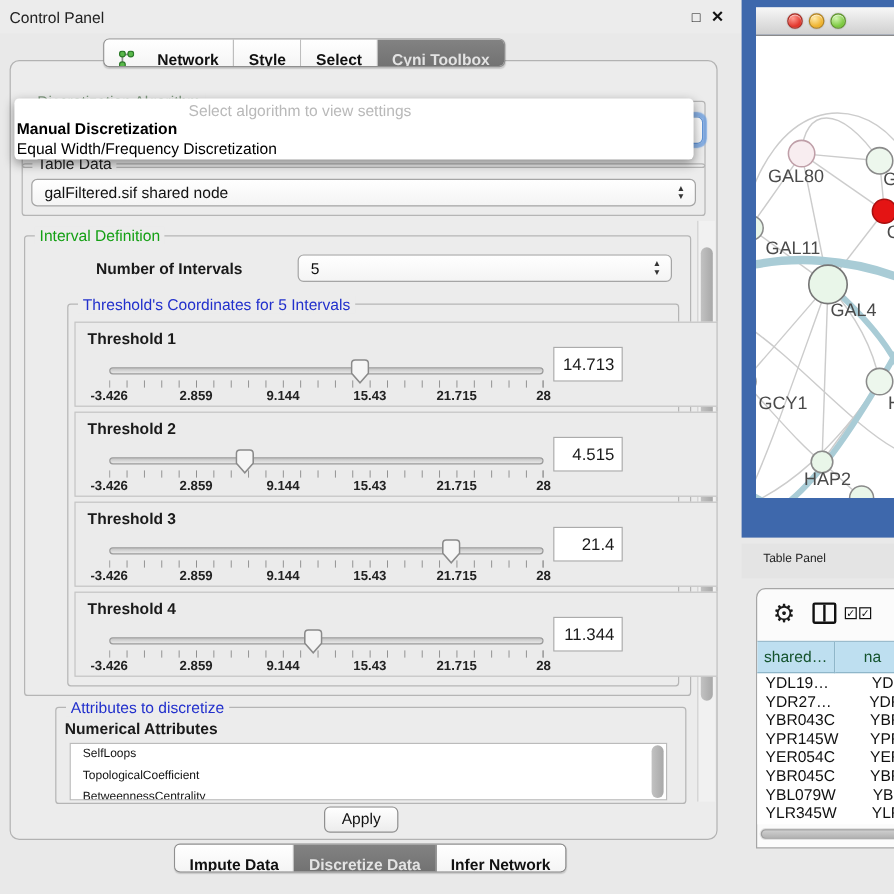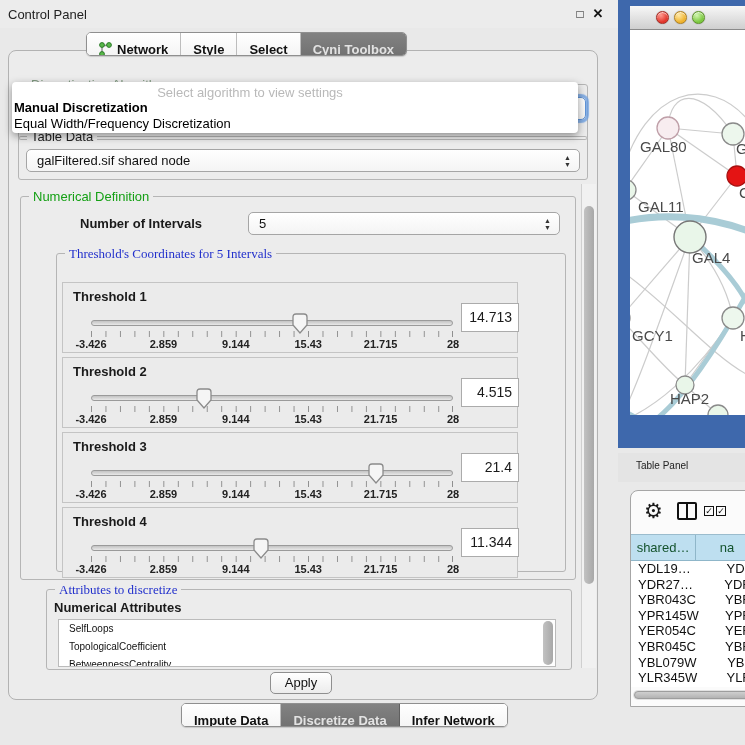--- a/index.html
+++ b/index.html
@@ -9,45 +9,45 @@
   
   .cp-titlebar { position:absolute; left:0; top:0; width:618px; height:28px; background:#ececec; }
   .cp-title { position:absolute; left:8px; top:7px; font-size:13px; color:#222; }
   .win-btn { position:absolute; top:6px; width:16px; height:16px; text-align:center; line-height:16px; font-size:12px; color:#111; cursor:default; }
   .float-btn { left:572px; }
   .close-btn { left:590px; font-weight:bold; font-size:13px; }
 
   .outer-panel { position:absolute; left:8px; top:50px; width:590px; height:650px; background:#ececec; border:1px solid #b2b2b2; border-radius:8px; }
 
   .seg-bar { position:absolute; display:flex; border:1px solid #8f8f8f; border-radius:5px; background:#fdfdfd; overflow:hidden; height:24px; box-shadow:0 1px 1px rgba(0,0,0,.15); z-index:30; }
-  .seg { display:flex; align-items:center; gap:5px; padding:16px 12px; font-size:13px; font-weight:600; color:#111; background:linear-gradient(#ffffff,#f0f0f0); border-right:1px solid #bdbdbd; white-space:nowrap; }
+  .seg { display:flex; align-items:center; gap:19px; padding:16px 12px; font-size:13px; font-weight:600; color:#111; background:linear-gradient(#ffffff,#f0f0f0); border-right:1px solid #bdbdbd; white-space:nowrap; }
   .seg:last-child { border-right:none; }
   .seg.selected { background:linear-gradient(#828282,#6b6b6b); color:#e3e3e3; border-right-color:#5f5f5f; }
   .top-tabs { left:86px; top:32px; }
-  .bottom-tabs { left:145px; top:703px;margin-left:36px; }
+  .bottom-tabs { left:145px; top:703px; }
 
   .group { position:absolute; border:1px solid #b5b5b5; border-radius:3px; }
   .group-legend { position:absolute; top:-8px; left:8px; background:#ececec; padding:0 4px; font-size:13px; white-space:nowrap; }
   .legend-green { color:#14a014; }
-  .legend-blue { color:#2230cc;font-family:Liberation Serif, serif; }
+  .legend-blue { color:#2230cc; }
   .legend-gray-green { color:#7f997f; }
   .legend-dark { color:#222; }
 
   .combo { position:absolute; background:linear-gradient(#ffffff,#f4f4f4); border:1px solid #a5a5a5; border-radius:5px; height:23px; line-height:21px; padding-left:10px; font-size:13px; color:#111; }
   .stepper { position:absolute; right:7px; top:4px; width:9px; display:flex; flex-direction:column; align-items:center; line-height:7px; font-size:7px; color:#333; }
   .focus-ring { box-shadow:0 0 1px 3px rgba(100,155,225,.75); border-color:#5f93d6; }
 
   
   .algo-popup { position:absolute; left:12px; top:82px; width:566px; height:51px; background:#ffffff; border-radius:4px; box-shadow:0 3px 9px rgba(0,0,0,.4); z-index:40; }
   .algo-hint { position:absolute; top:3px; left:0; right:90px; text-align:center; color:#b9b9b9; font-size:13px; }
   .algo-opt1 { position:absolute; top:18px; left:2px; font-weight:bold; font-size:13px; color:#000; }
   .algo-opt2 { position:absolute; top:34px; left:2px; font-size:13px; color:#000; }
 
   
-  .th-box { position:absolute; left:62px; width:456px; height:71px; background:#ebebeb; border:1px solid #c4c4c4;margin-top:14px; }
+  .th-box { position:absolute; left:62px; width:536px; height:71px; background:#ebebeb; border:1px solid #c4c4c4; }
   .th-label { position:absolute; left:10px; top:6px; font-weight:bold; font-size:13px; }
   .th-track { position:absolute; left:28px; top:37px; width:362px; height:6px; border:1px solid #9a9a9a; border-radius:4px; background:linear-gradient(#c3c3c3,#e8e8e8); }
   .th-thumb { position:absolute; top:-8px; width:16px; height:21px; margin-left:-8px; }
   .th-ticks { position:absolute; left:28px; top:48px; width:362px; height:6px;
       background-image:linear-gradient(to right,#8f8f8f 1px,transparent 1px);
       background-size:calc(100%/25) 100%; background-repeat:repeat-x; }
   .th-ticks::after { content:""; position:absolute; right:0; top:0; width:1px; height:100%; background:#8f8f8f; }
   .th-scale { position:absolute; left:28px; top:55px; width:362px; height:14px; }
   .th-scale span { position:absolute; transform:translateX(-50%); font-size:11px; font-weight:bold; color:#222; white-space:nowrap; }
   .th-value { position:absolute; left:398px; top:20px; width:58px; height:29px; background:#fff; border:1px solid #ababab; font-size:14px; text-align:right; padding:5px 6px 0 0; }
@@ -137,21 +137,21 @@
 </div>
 <div class="combo" style="left:26px; top:149px; width:554px;">
   <span>galFiltered.sif shared node</span>
   <span class="stepper">▲<br>▼</span>
 </div>
 
 <div class="scroll-track-v" style="left:581px; top:184px; width:15px; height:484px;"></div>
 <div class="scroll-v" style="left:583.5px; top:206px; width:10px; height:378px;"></div>
 
 <div class="group" style="left:20px; top:196px; width:556px; height:384px;">
-  <span class="group-legend legend-green">Numerical Definition</span>
+  <span class="group-legend legend-green">Interval Definition</span>
 </div>
 <span style="position:absolute; left:80px; top:216px; font-weight:bold;">Number of Intervals</span>
 <div class="combo" style="left:248px; top:212px; width:312px;">
   <span>5</span>
   <span class="stepper">▲<br>▼</span>
 </div>
 
 <div class="group" style="left:56px; top:253px; width:510px; height:319px;">
   <span class="group-legend legend-blue">Threshold's Coordinates for 5 Intervals</span>
 </div>

